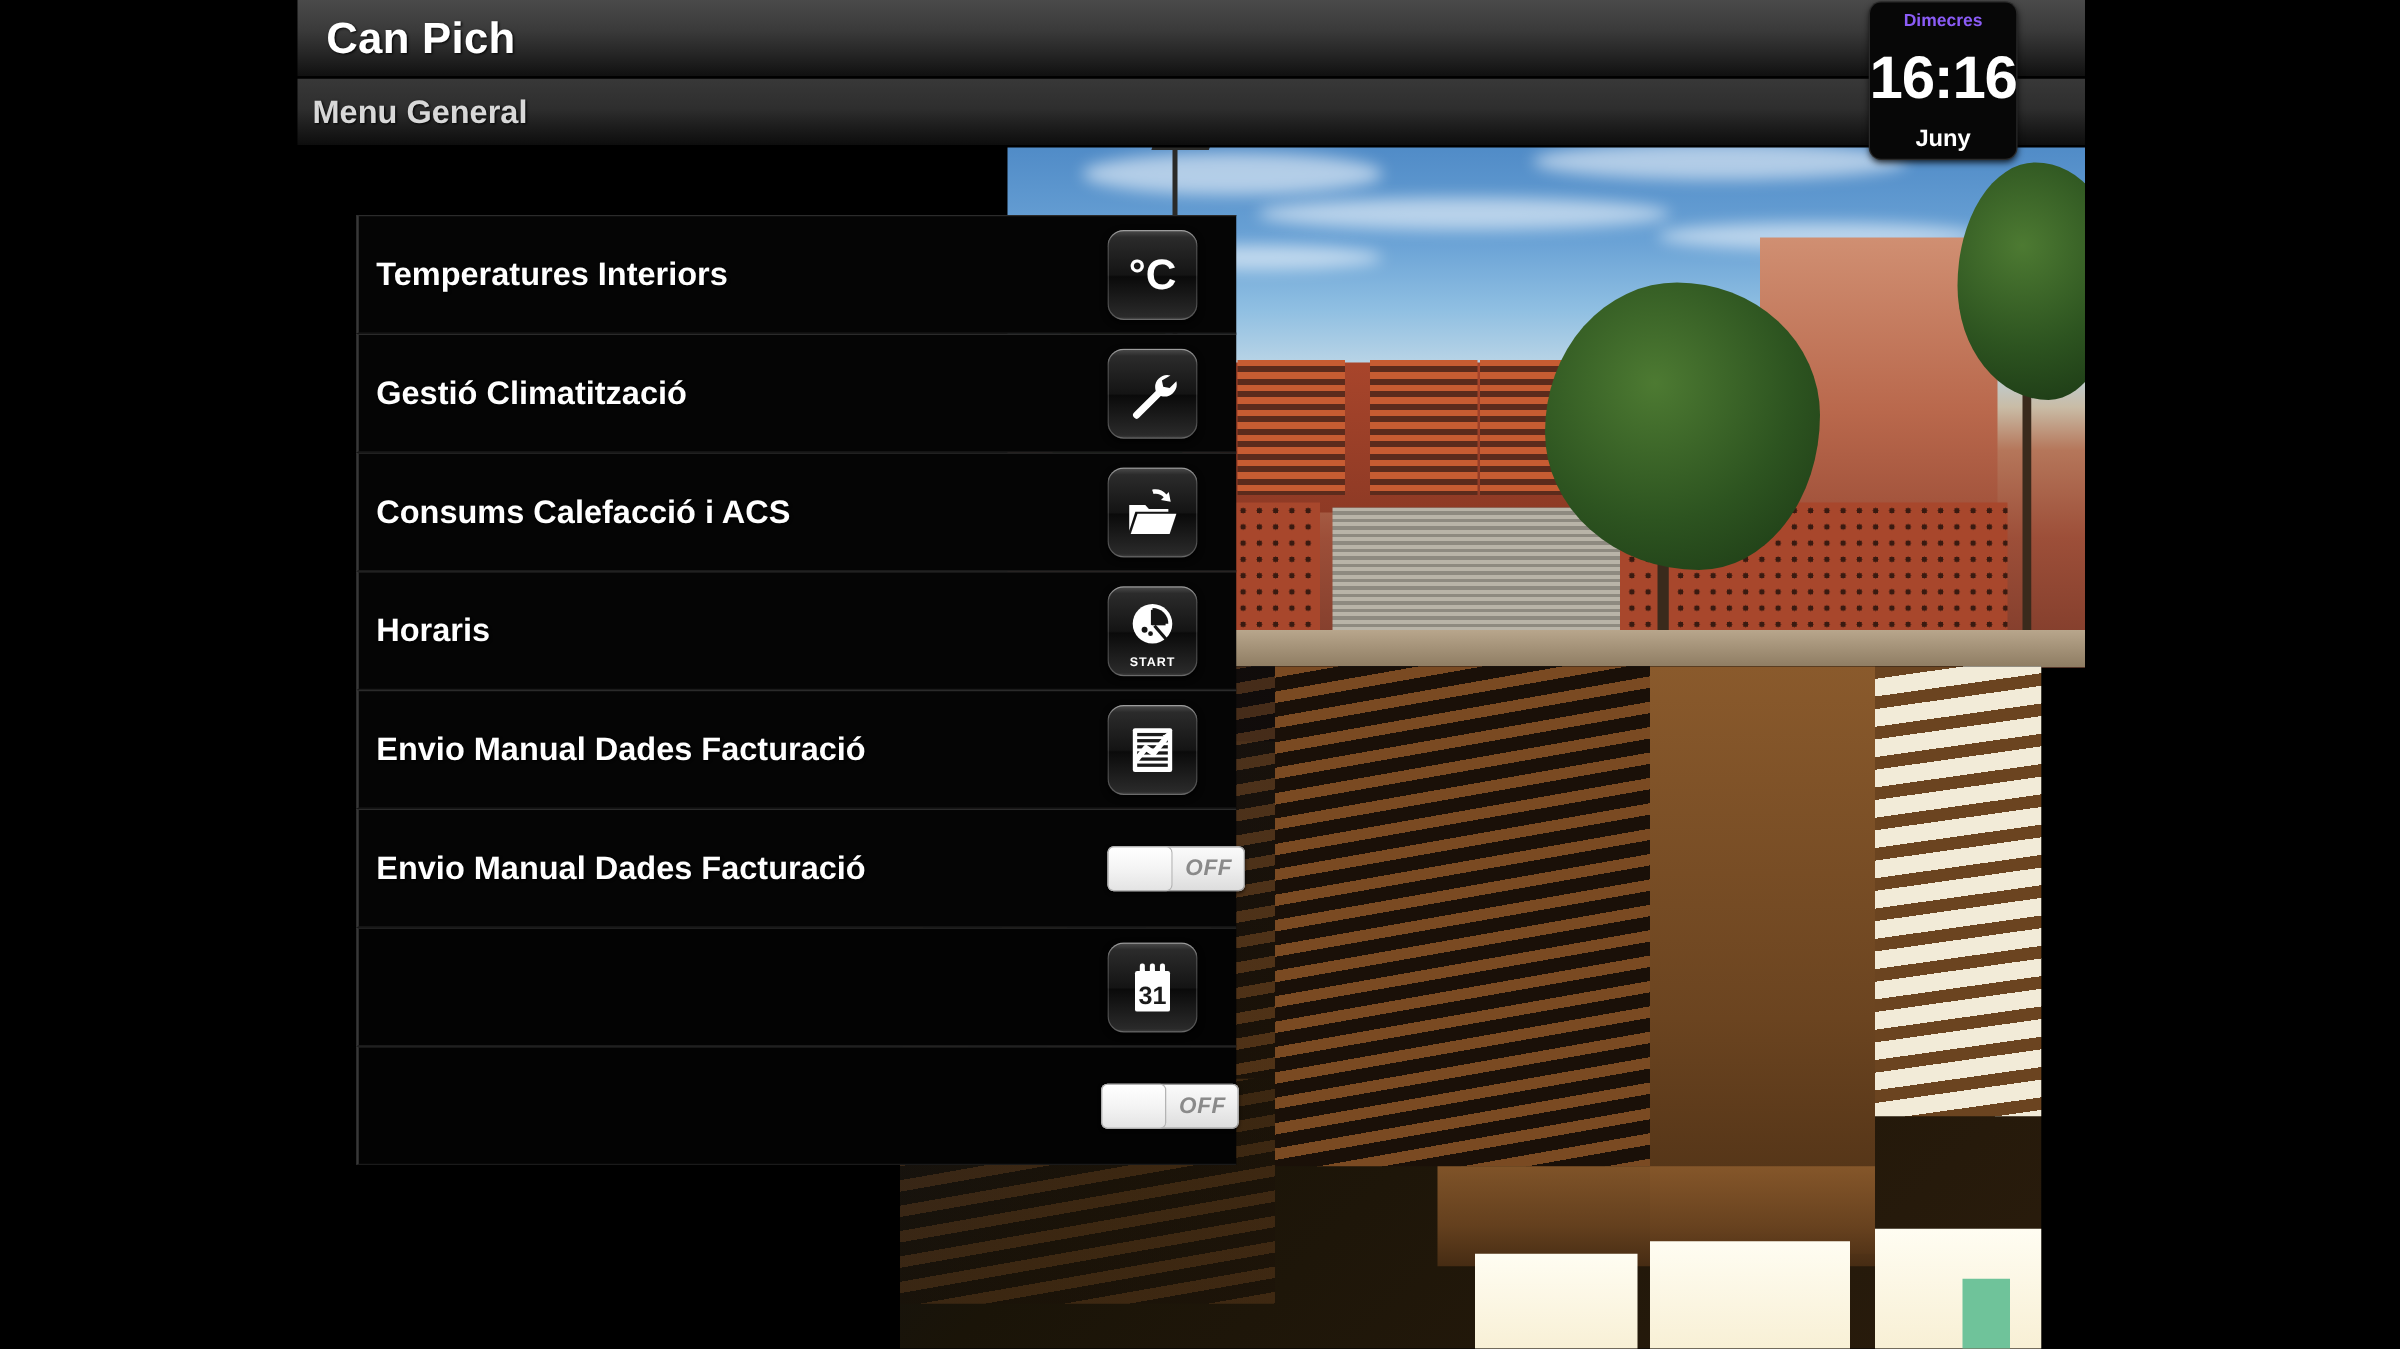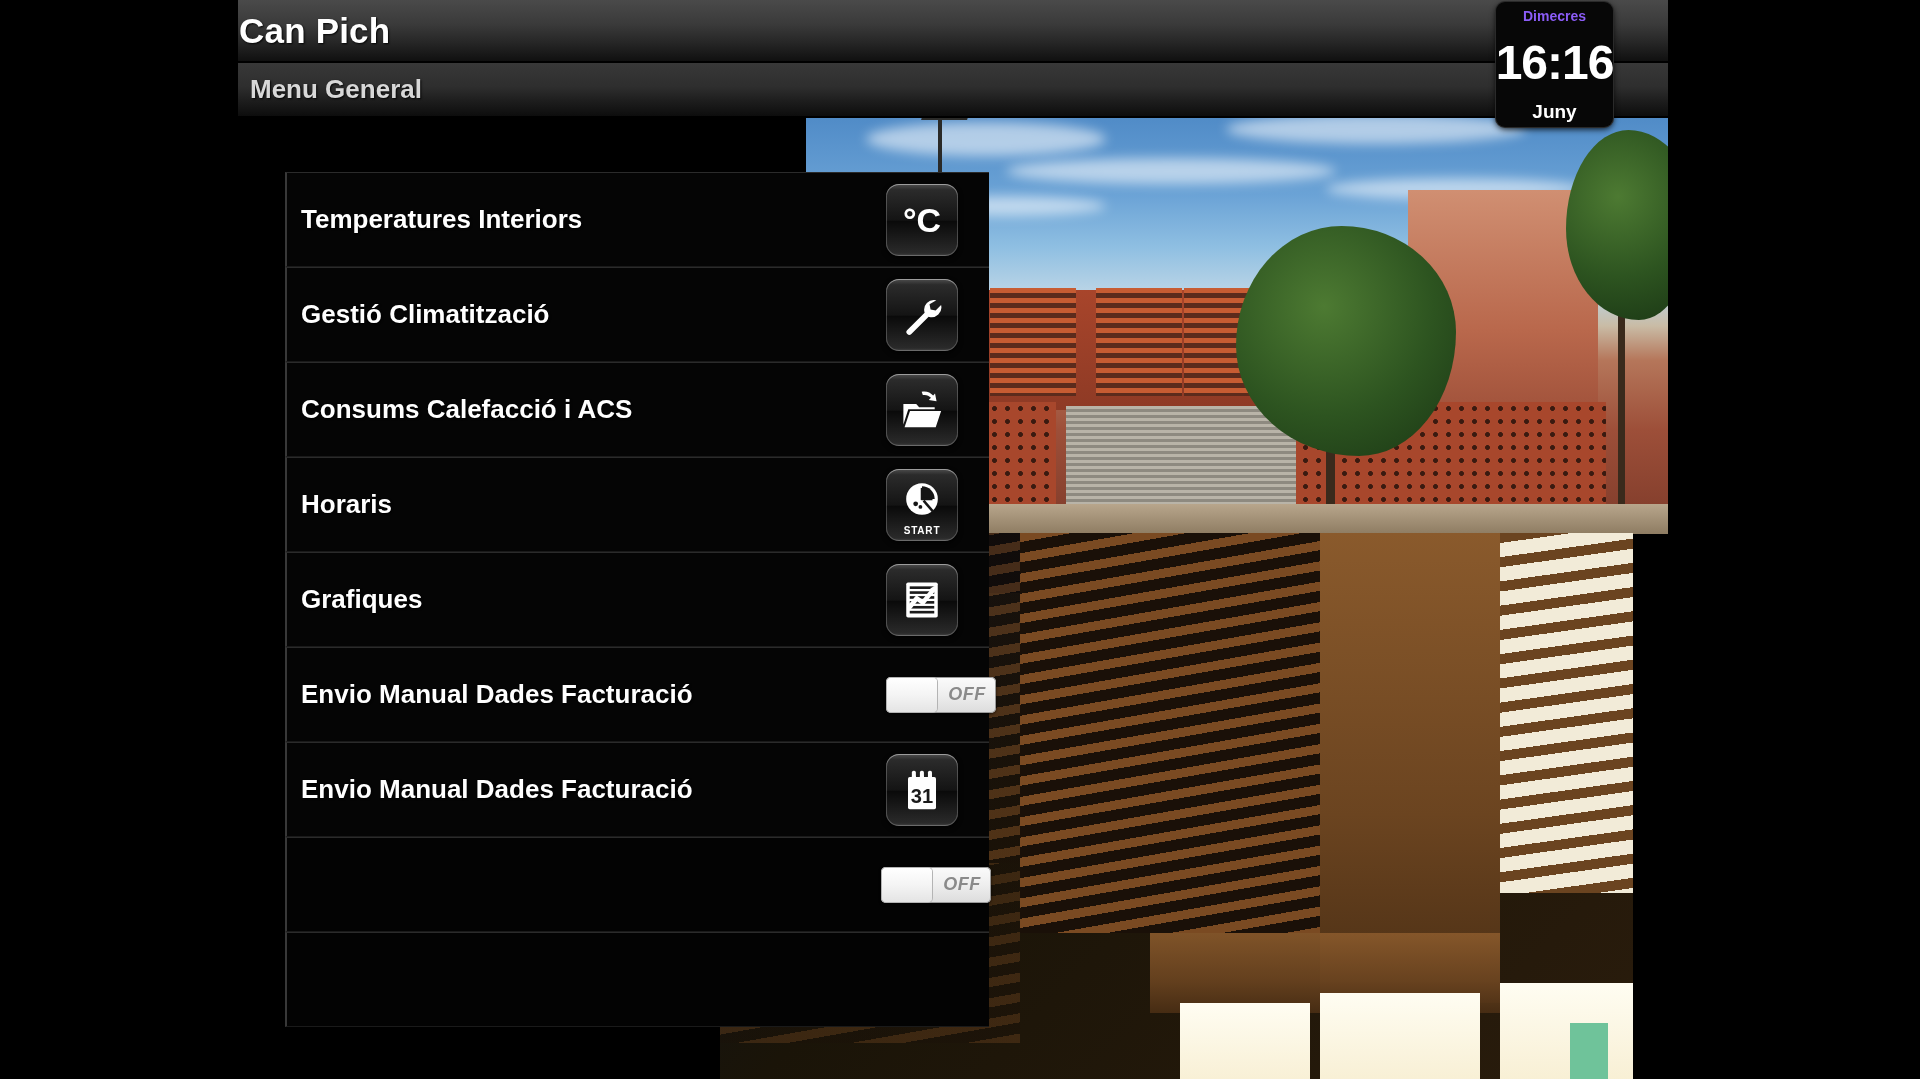--- a/index.html
+++ b/index.html
@@ -162,21 +162,21 @@
     height: 61px;
     background: linear-gradient(180deg,#4a4a4a 0%, #3a3a3a 40%, #262626 70%, #101010 100%);
     border-bottom: 2px solid #000;
     display: flex;
     align-items: center;
   }
   #title-bar .title-text {
     color: #ffffff;
     font-size: 35px;
     font-weight: bold;
-    padding-left: 1px;
+    padding-left: 23px;
     text-shadow: 1px 1px 2px rgba(0,0,0,0.9);
     letter-spacing: 0.2px;
   }
   #subtitle-bar {
     height: 53px;
     background: linear-gradient(180deg,#383838 0%, #2e2e2e 45%, #1d1d1d 72%, #0d0d0d 100%);
     border-bottom: 2px solid #000;
     display: flex;
     align-items: center;
   }
@@ -407,23 +407,20 @@
       <span class="menu-label">Temperatures Interiors</span>
     </div>
     <div class="menu-row">
       <span class="menu-label">Gestió Climatització</span>
     </div>
     <div class="menu-row">
       <span class="menu-label">Consums Calefacció i ACS</span>
     </div>
     <div class="menu-row">
       <span class="menu-label">Horaris</span>
-    </div>
-    <div class="menu-row">
-      <span class="menu-label">Grafiques</span>
     </div>
     <div class="menu-row">
       <span class="menu-label">Envio Manual Dades Facturació</span>
     </div>
     <div class="menu-row">
       <span class="menu-label">Envio Manual Dades Facturació</span>
     </div>
     <div class="menu-row empty">
       <span class="menu-label"></span>
     </div>

